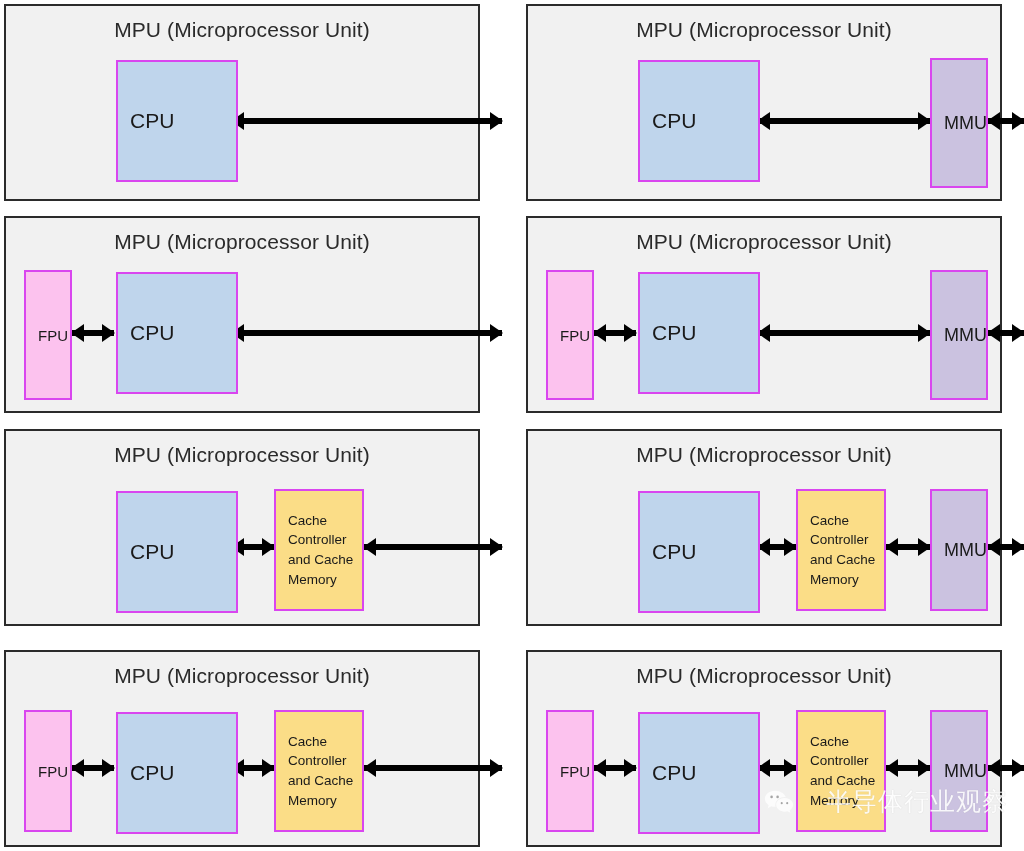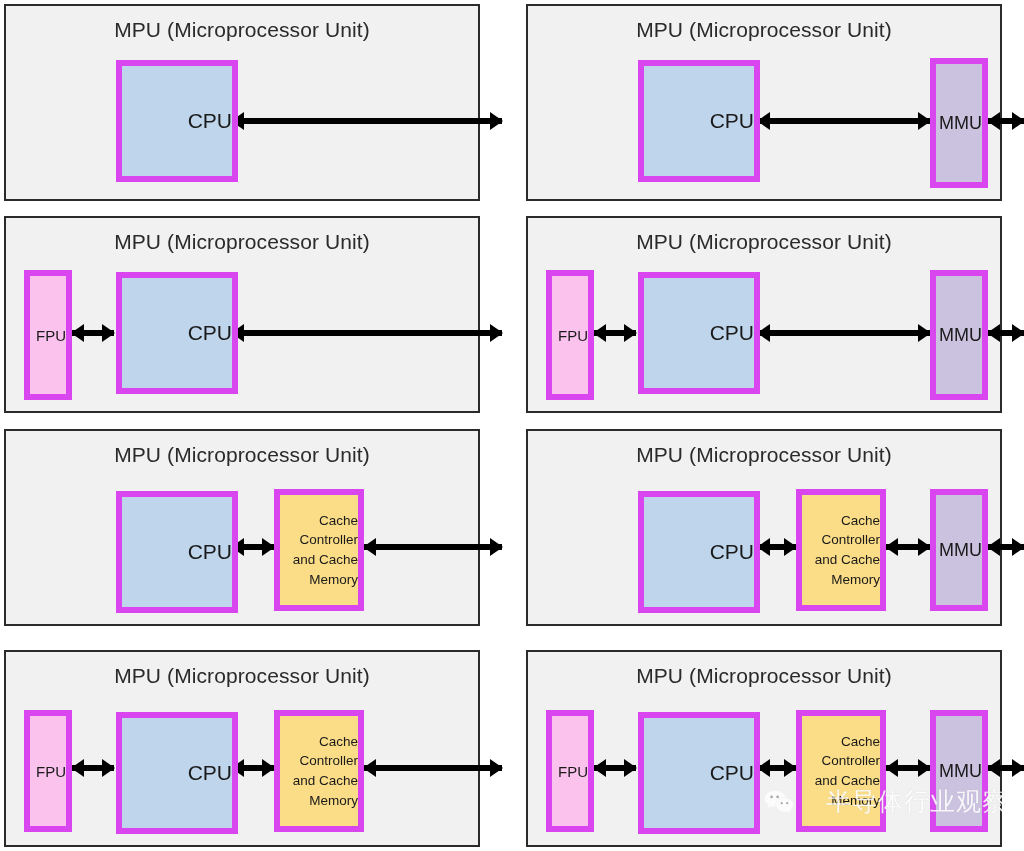--- a/index.html
+++ b/index.html
@@ -23,25 +23,26 @@
     color:#2a2a2a;
     letter-spacing:.1px;
     white-space:nowrap;
     pointer-events:none;
   }
 
   
   .block{
     position:absolute;
     box-sizing:border-box;
-    border:6px solid #d946ef;
+    border:2px solid #d946ef;
     display:flex;align-items:center;justify-content:center;
-    text-align:right;
+    text-align:left;
     color:#1a1a1a;
     z-index:4;
+    padding-left:12px;
   }
   .block .lbl{display:block;width:100%;}
   .b-cpu{background:#bfd5ec;font-size:21px;}
   .b-fpu{background:#fcc2ee;font-size:15px;}
   .b-mmu{background:#cbc2e0;font-size:18px;}
   .b-cache{background:#fbdd87;font-size:13.5px;line-height:1.45;}
 
   
   .arrow{position:absolute;height:0;z-index:3;}
   .arrow .shaft{

